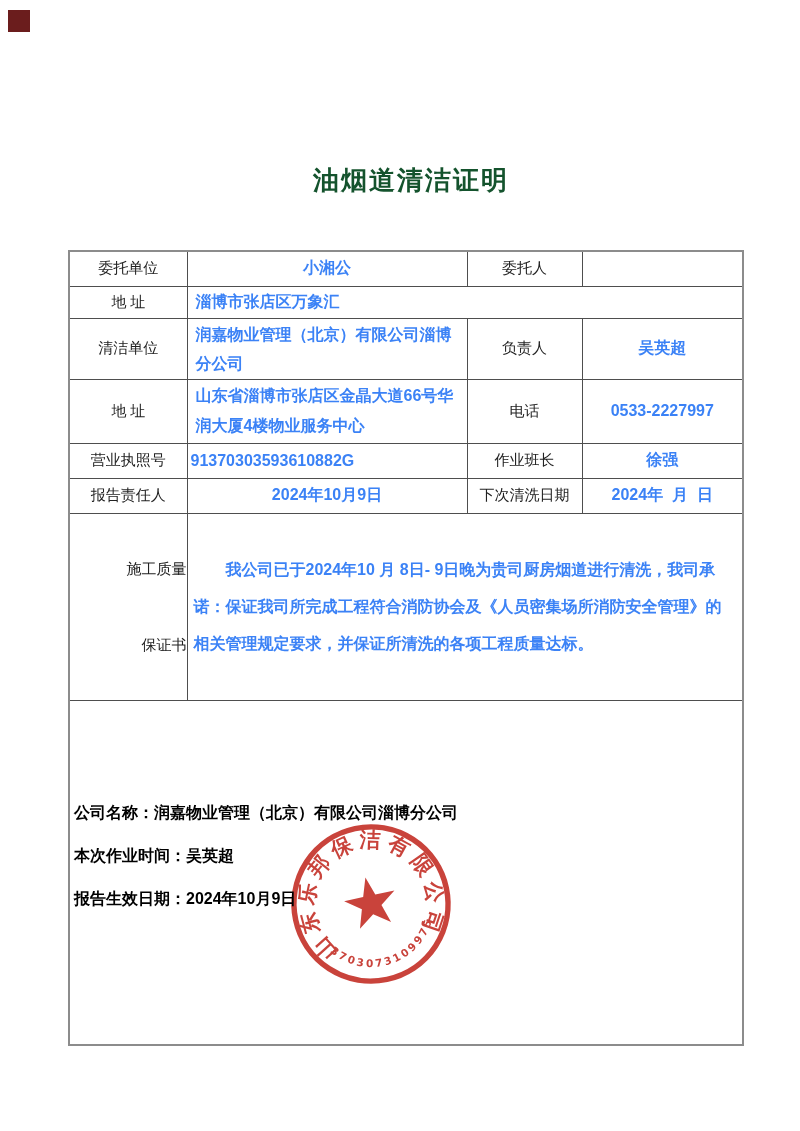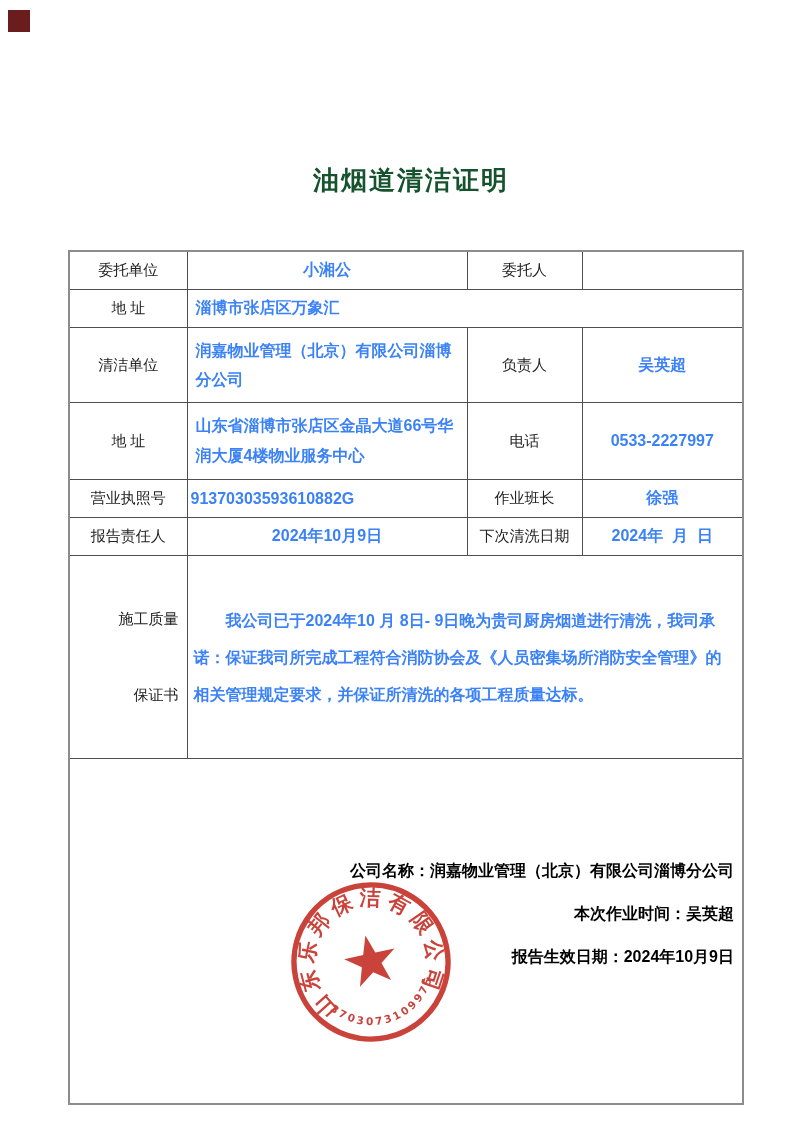--- a/index.html
+++ b/index.html
@@ -14,21 +14,21 @@
     font-size:26px;font-weight:800;letter-spacing:2px;color:#14532d;
     font-family:"Liberation Sans","DejaVu Sans",sans-serif;
   }
   table.cert{
     position:absolute;left:68px;top:250px;width:674px;
     border-collapse:collapse;table-layout:fixed;
     border:2px solid #8c8c8c;
   }
   table.cert td{
     border:1px solid #4e4e4e;overflow:hidden;
-    vertical-align:middle;padding:8px;
+    vertical-align:middle;padding:0;
   }
   td.lbl{
     text-align:center;font-weight:400;font-size:15px;color:#222;
     font-family:"Liberation Serif","DejaVu Serif",serif;
     white-space:pre-wrap;
   }
   td.val{
     font-weight:700;font-size:16px;color:#3b82f6;white-space:pre-wrap;
   }
   .c{text-align:center;}
@@ -38,21 +38,21 @@
   .lh2b{line-height:30px;}
   .para{line-height:34px;padding:2px 8px 2px 8px !important;text-indent:0.6em;text-align:left;}
   .para2{line-height:37px;padding:4px 8px 4px 6px !important;text-indent:2em;text-align:left;}
   .stack span{display:block;text-align:center;}
   .stack-r8 span{line-height:34px;}
   .stack-r9 span{line-height:42px;text-align:right;}
   td.sig-cell{position:relative;vertical-align:top;}
   .footer-block{position:absolute;left:4px;top:102px;width:660px;}
   .footer-line{
     font-weight:700;font-size:16px;line-height:19px;margin-bottom:24px;
-    white-space:pre-wrap;color:#000;text-align:right;
+    white-space:pre-wrap;color:#000;text-align:left;
   }
   .seal{
     position:absolute;left:216px;top:118px;width:170px;height:170px;
     mix-blend-mode:multiply;opacity:0.93;pointer-events:none;
   }
 </style>
 </head>
 <body>
 
 <div class="corner-marker" style="background:#6b1d1d;"></div>

